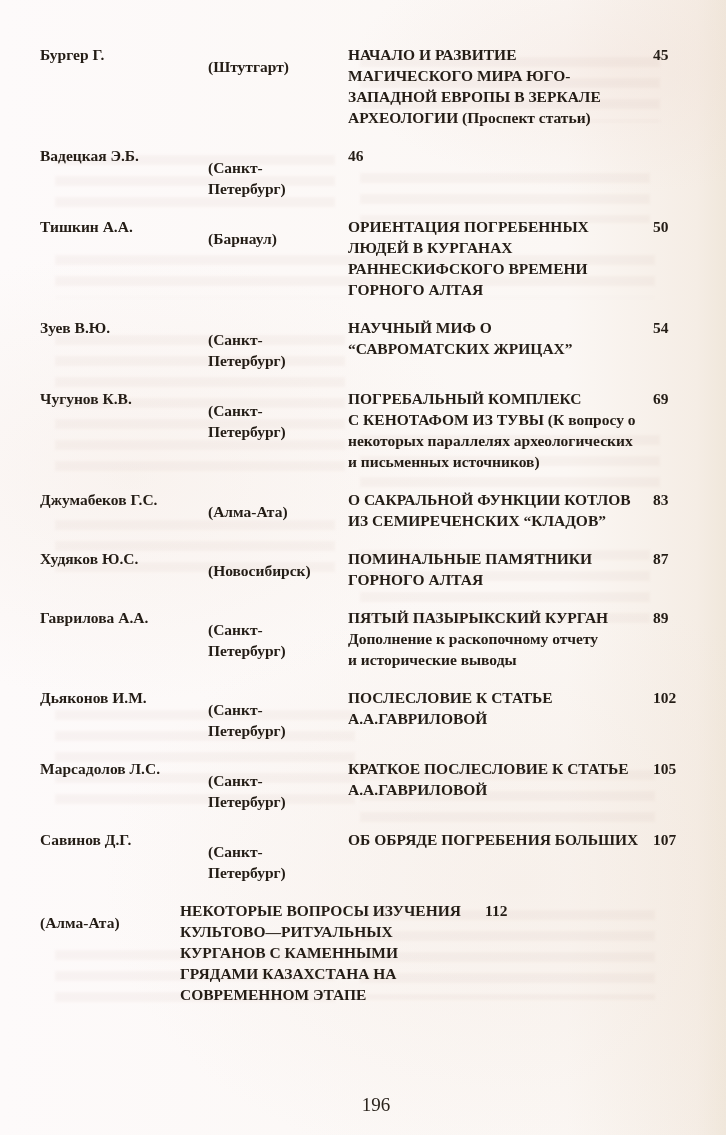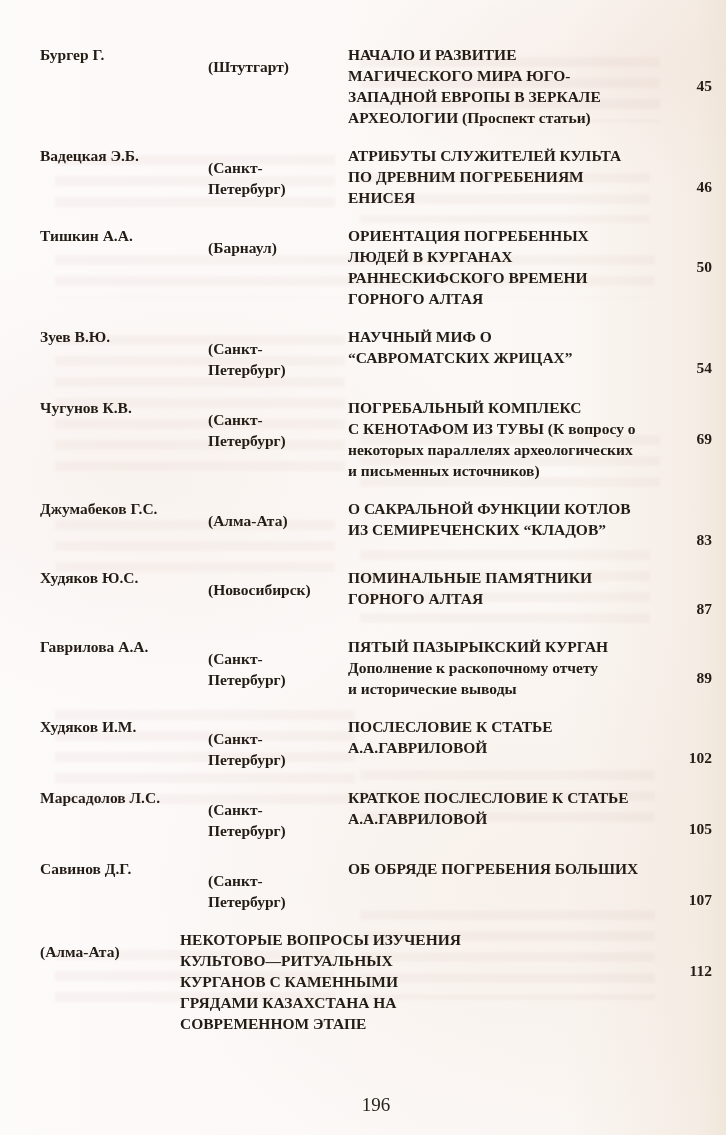--- a/index.html
+++ b/index.html
@@ -42,21 +42,21 @@
   .entry {
     display: flex;
     align-items: flex-start;
     margin-bottom: 17px;
   }
   .entry .line { white-space: nowrap; }
   .col { font-size: 15.5px; line-height: 21px; font-weight: bold; }
   .author  { width: 168px; white-space: nowrap; }
   .city    { width: 140px; margin-top: 12px; }
   .title   { width: 305px; }
-  .pagenum { flex: 1; text-align: right; margin-top: 31px; }
+  .pagenum { flex: 1; text-align: left; }
   .folio {
     position: absolute;
     left: 40px;
     right: 14px;
     top: 1096px;
     text-align: center;
     font-size: 19px;
     line-height: 18px;
     color: #2a231c;
   }
@@ -93,25 +93,20 @@
         </div>
     <div class="col pagenum">45</div>
   </div>
 
   <div class="entry">
     <div class="col author">Вадецкая Э.Б.</div>
     <div class="col city">
           <div class="line">(Санкт-</div>
           <div class="line">Петербург)</div>
         </div>
-    <div class="col title">
-          <div class="line">АТРИБУТЫ СЛУЖИТЕЛЕЙ КУЛЬТА</div>
-          <div class="line">ПО ДРЕВНИМ ПОГРЕБЕНИЯМ</div>
-          <div class="line">ЕНИСЕЯ</div>
-        </div>
     <div class="col pagenum">46</div>
   </div>
 
   <div class="entry">
     <div class="col author">Тишкин А.А.</div>
     <div class="col city">
           <div class="line">(Барнаул)</div>
         </div>
     <div class="col title">
           <div class="line">ОРИЕНТАЦИЯ ПОГРЕБЕННЫХ</div>
@@ -183,21 +178,21 @@
         </div>
     <div class="col title">
           <div class="line">ПЯТЫЙ ПАЗЫРЫКСКИЙ КУРГАН</div>
           <div class="line">Дополнение к раскопочному отчету</div>
           <div class="line">и исторические выводы</div>
         </div>
     <div class="col pagenum">89</div>
   </div>
 
   <div class="entry">
-    <div class="col author">Худяков И.М.</div>
+    <div class="col author">Дьяконов И.М.</div>
     <div class="col city">
           <div class="line">(Санкт-</div>
           <div class="line">Петербург)</div>
         </div>
     <div class="col title">
           <div class="line">ПОСЛЕСЛОВИЕ К СТАТЬЕ</div>
           <div class="line">А.А.ГАВРИЛОВОЙ</div>
         </div>
     <div class="col pagenum">102</div>
   </div>

